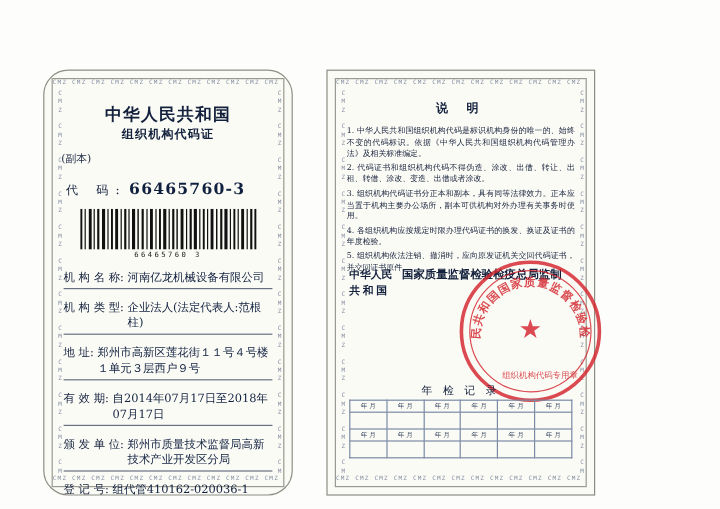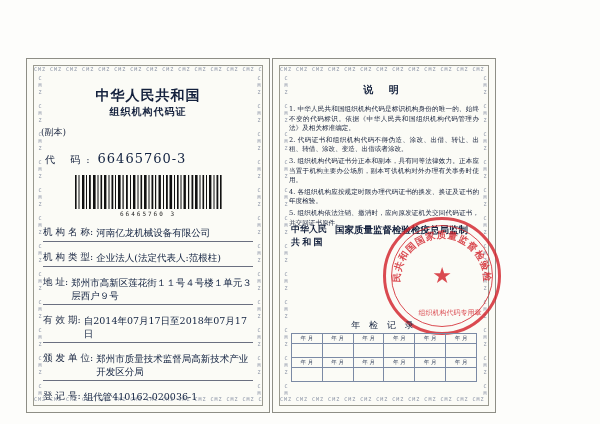--- a/index.html
+++ b/index.html
@@ -22,21 +22,21 @@
 
   
   .cert {
     position: absolute;
     top: 58px;
     height: 355px;
     background: #fbfbf6;
     border: 1px solid #8e8e86;
     box-sizing: border-box;
   }
-  #cert-left { left: 26px; width: 244px; }
+  #cert-left { left: 36px; width: 208px; border-radius: 21px; }
   #cert-right { left: 272px; width: 224px; }
 
   .cert-inner {
     position: absolute;
     inset: 6px;
     border: 1px solid #9a9a90;
     box-sizing: border-box;
   }
   
   .band {
@@ -95,21 +95,21 @@
   }
   .code-label {
     font-size: 10px;
     color: #14213d;
     font-family: "DejaVu Serif", "Liberation Serif", serif;
     letter-spacing: 6px;
     white-space: nowrap;
   }
   .code-value {
     font-size: 13px;
-    font-weight: normal;
+    font-weight: bold;
     color: #10203f;
     font-family: "DejaVu Serif", "Liberation Serif", serif;
     letter-spacing: 1px;
     margin-left: 2px;
   }
 
   .barcode-wrap {
     margin: 8px auto 0 auto;
     width: 150px;
     height: 34px;

